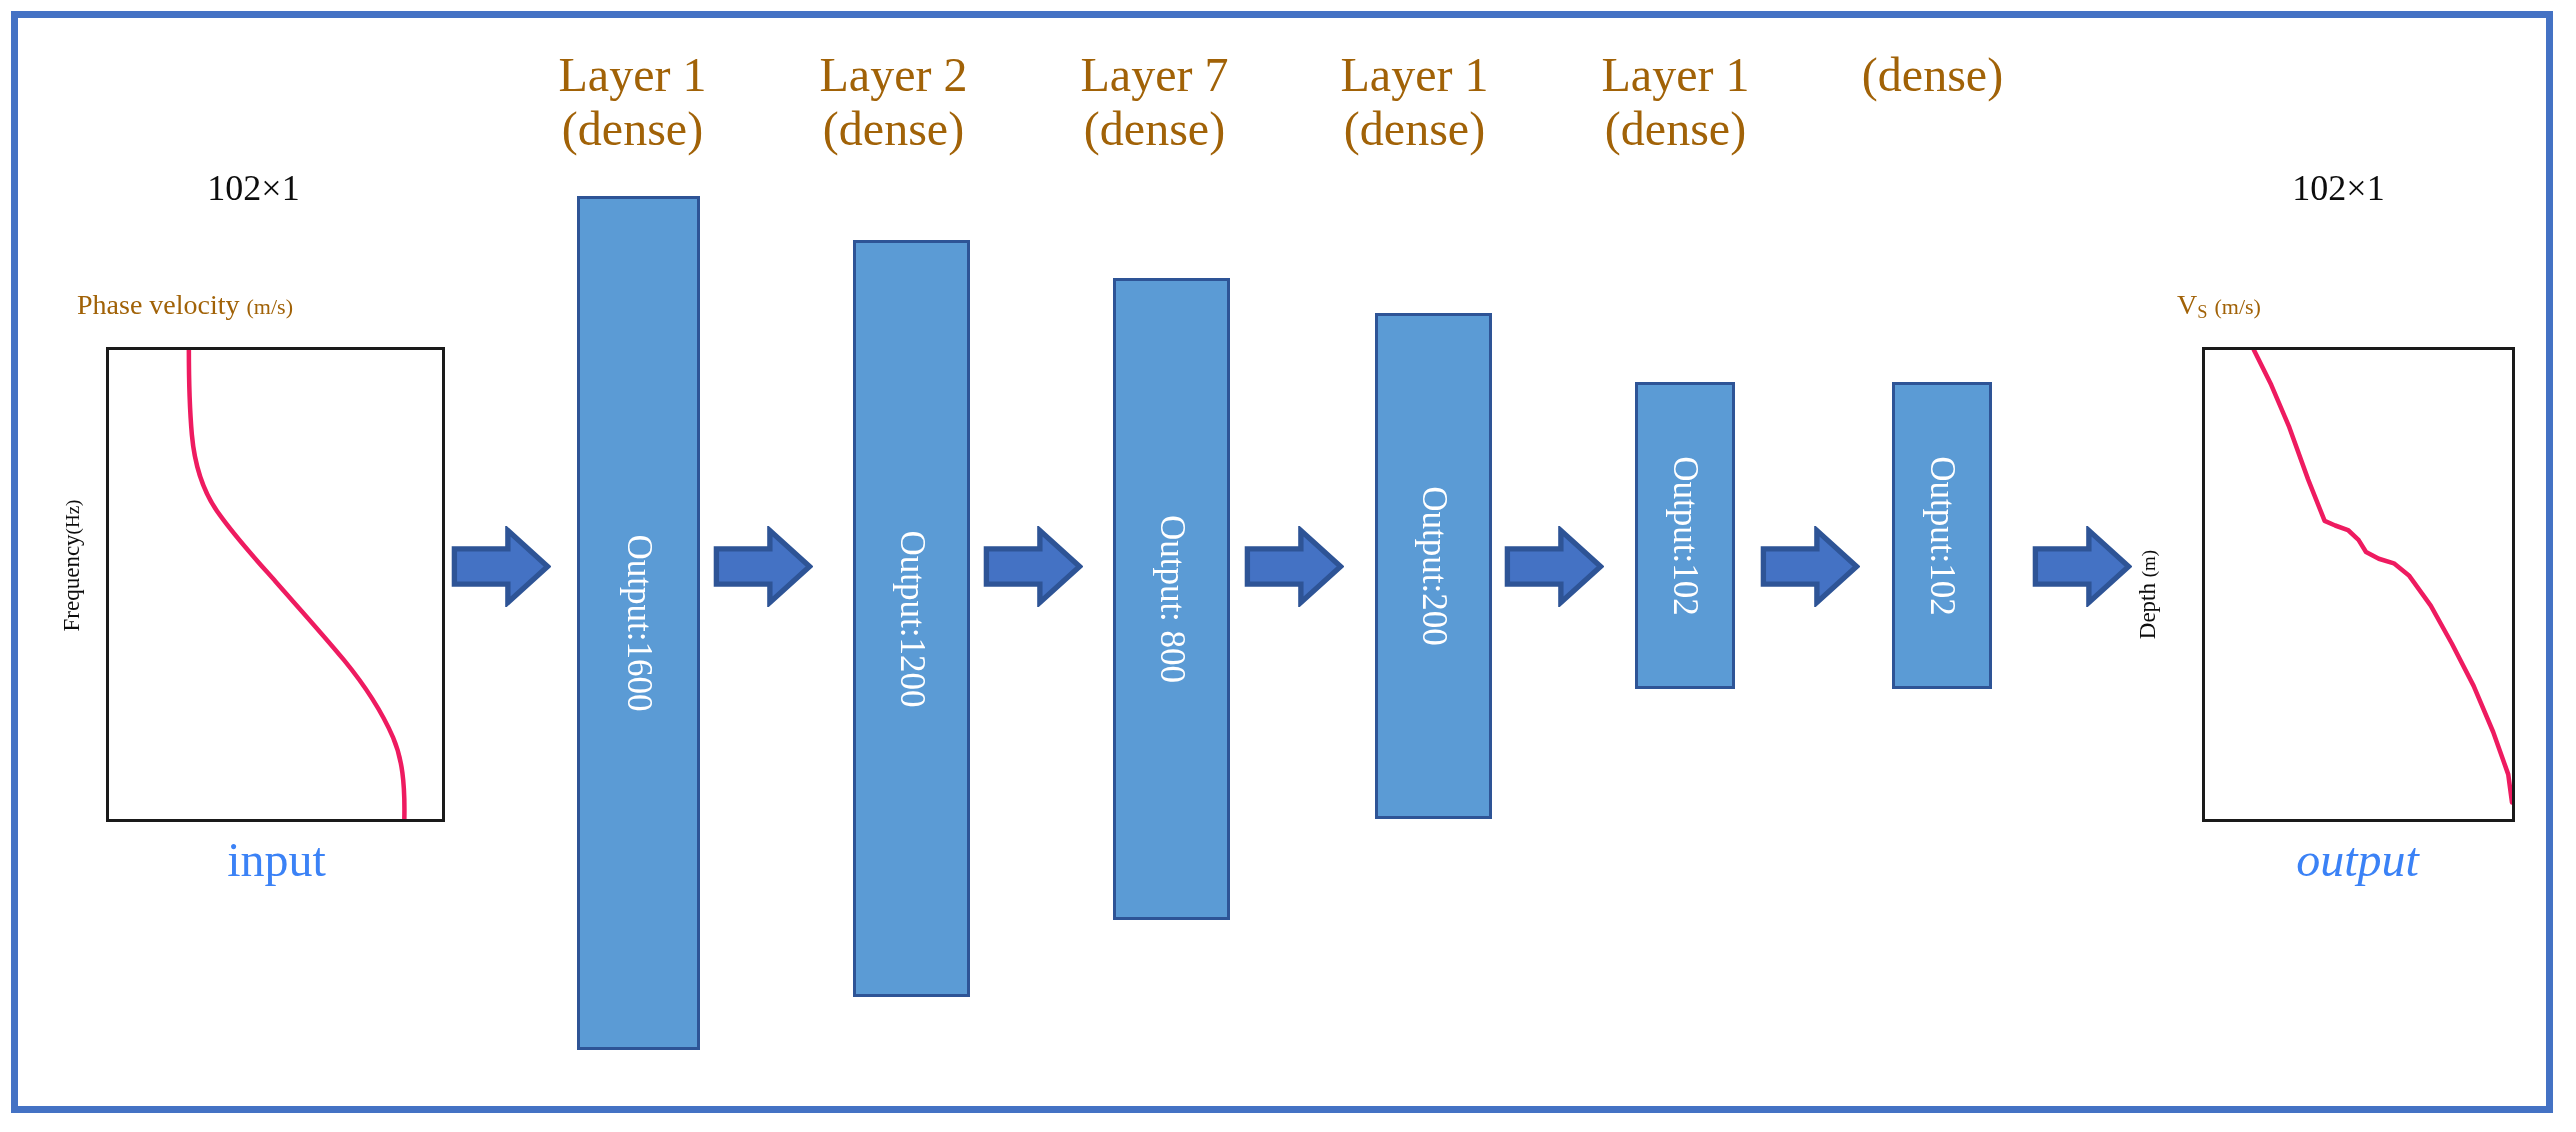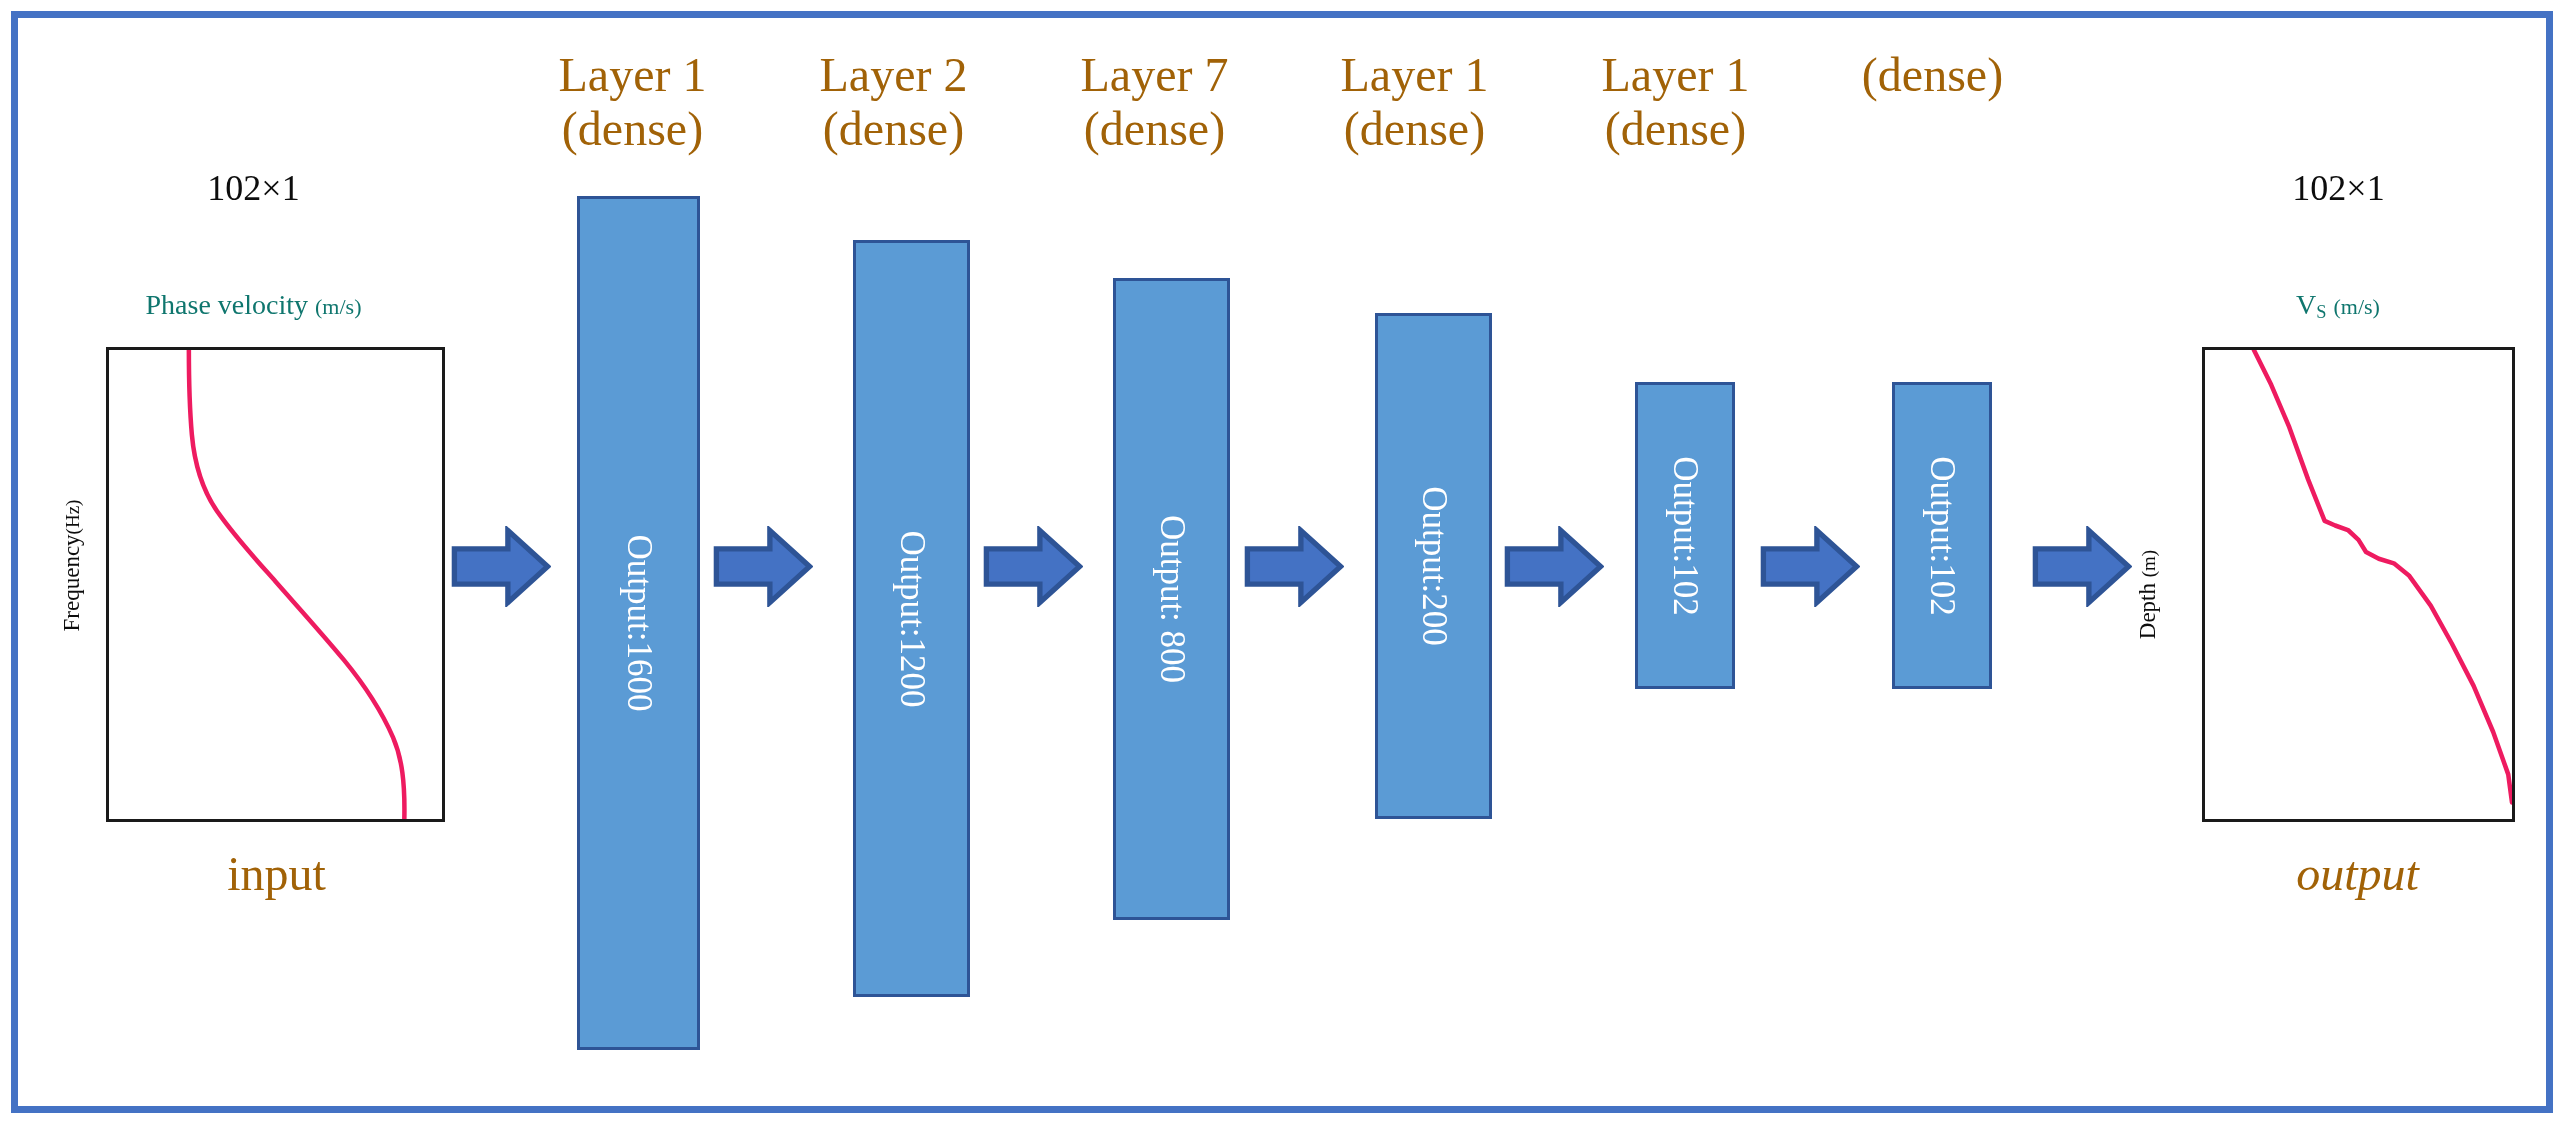--- a/index.html
+++ b/index.html
@@ -33,32 +33,31 @@
     position: absolute;
     font-size: 36px;
     color: #0d0d0d;
     white-space: nowrap;
     text-align: center;
     line-height: 1;
   }
   .io-label {
     position: absolute;
     font-size: 48px;
+    color: #3b82f6;
+    white-space: nowrap;
+    text-align: center;
+    line-height: 1;
+  }
+  .plot-title {
+    position: absolute;
+    font-size: 28px;
     color: #a16207;
     white-space: nowrap;
-    text-align: center;
-    line-height: 1;
-    margin-top: 14px;
-  }
-  .plot-title {
-    position: absolute;
-    font-size: 28px;
-    color: #0f766e;
-    white-space: nowrap;
-    text-align: center;
+    text-align: left;
     line-height: 1;
   }
   .plot-title .unit {
     font-size: 22px;
   }
   .plot-title .sub {
     font-size: 18.4px;
     vertical-align: -0.22em;
   }
   .axis-label-vert {

